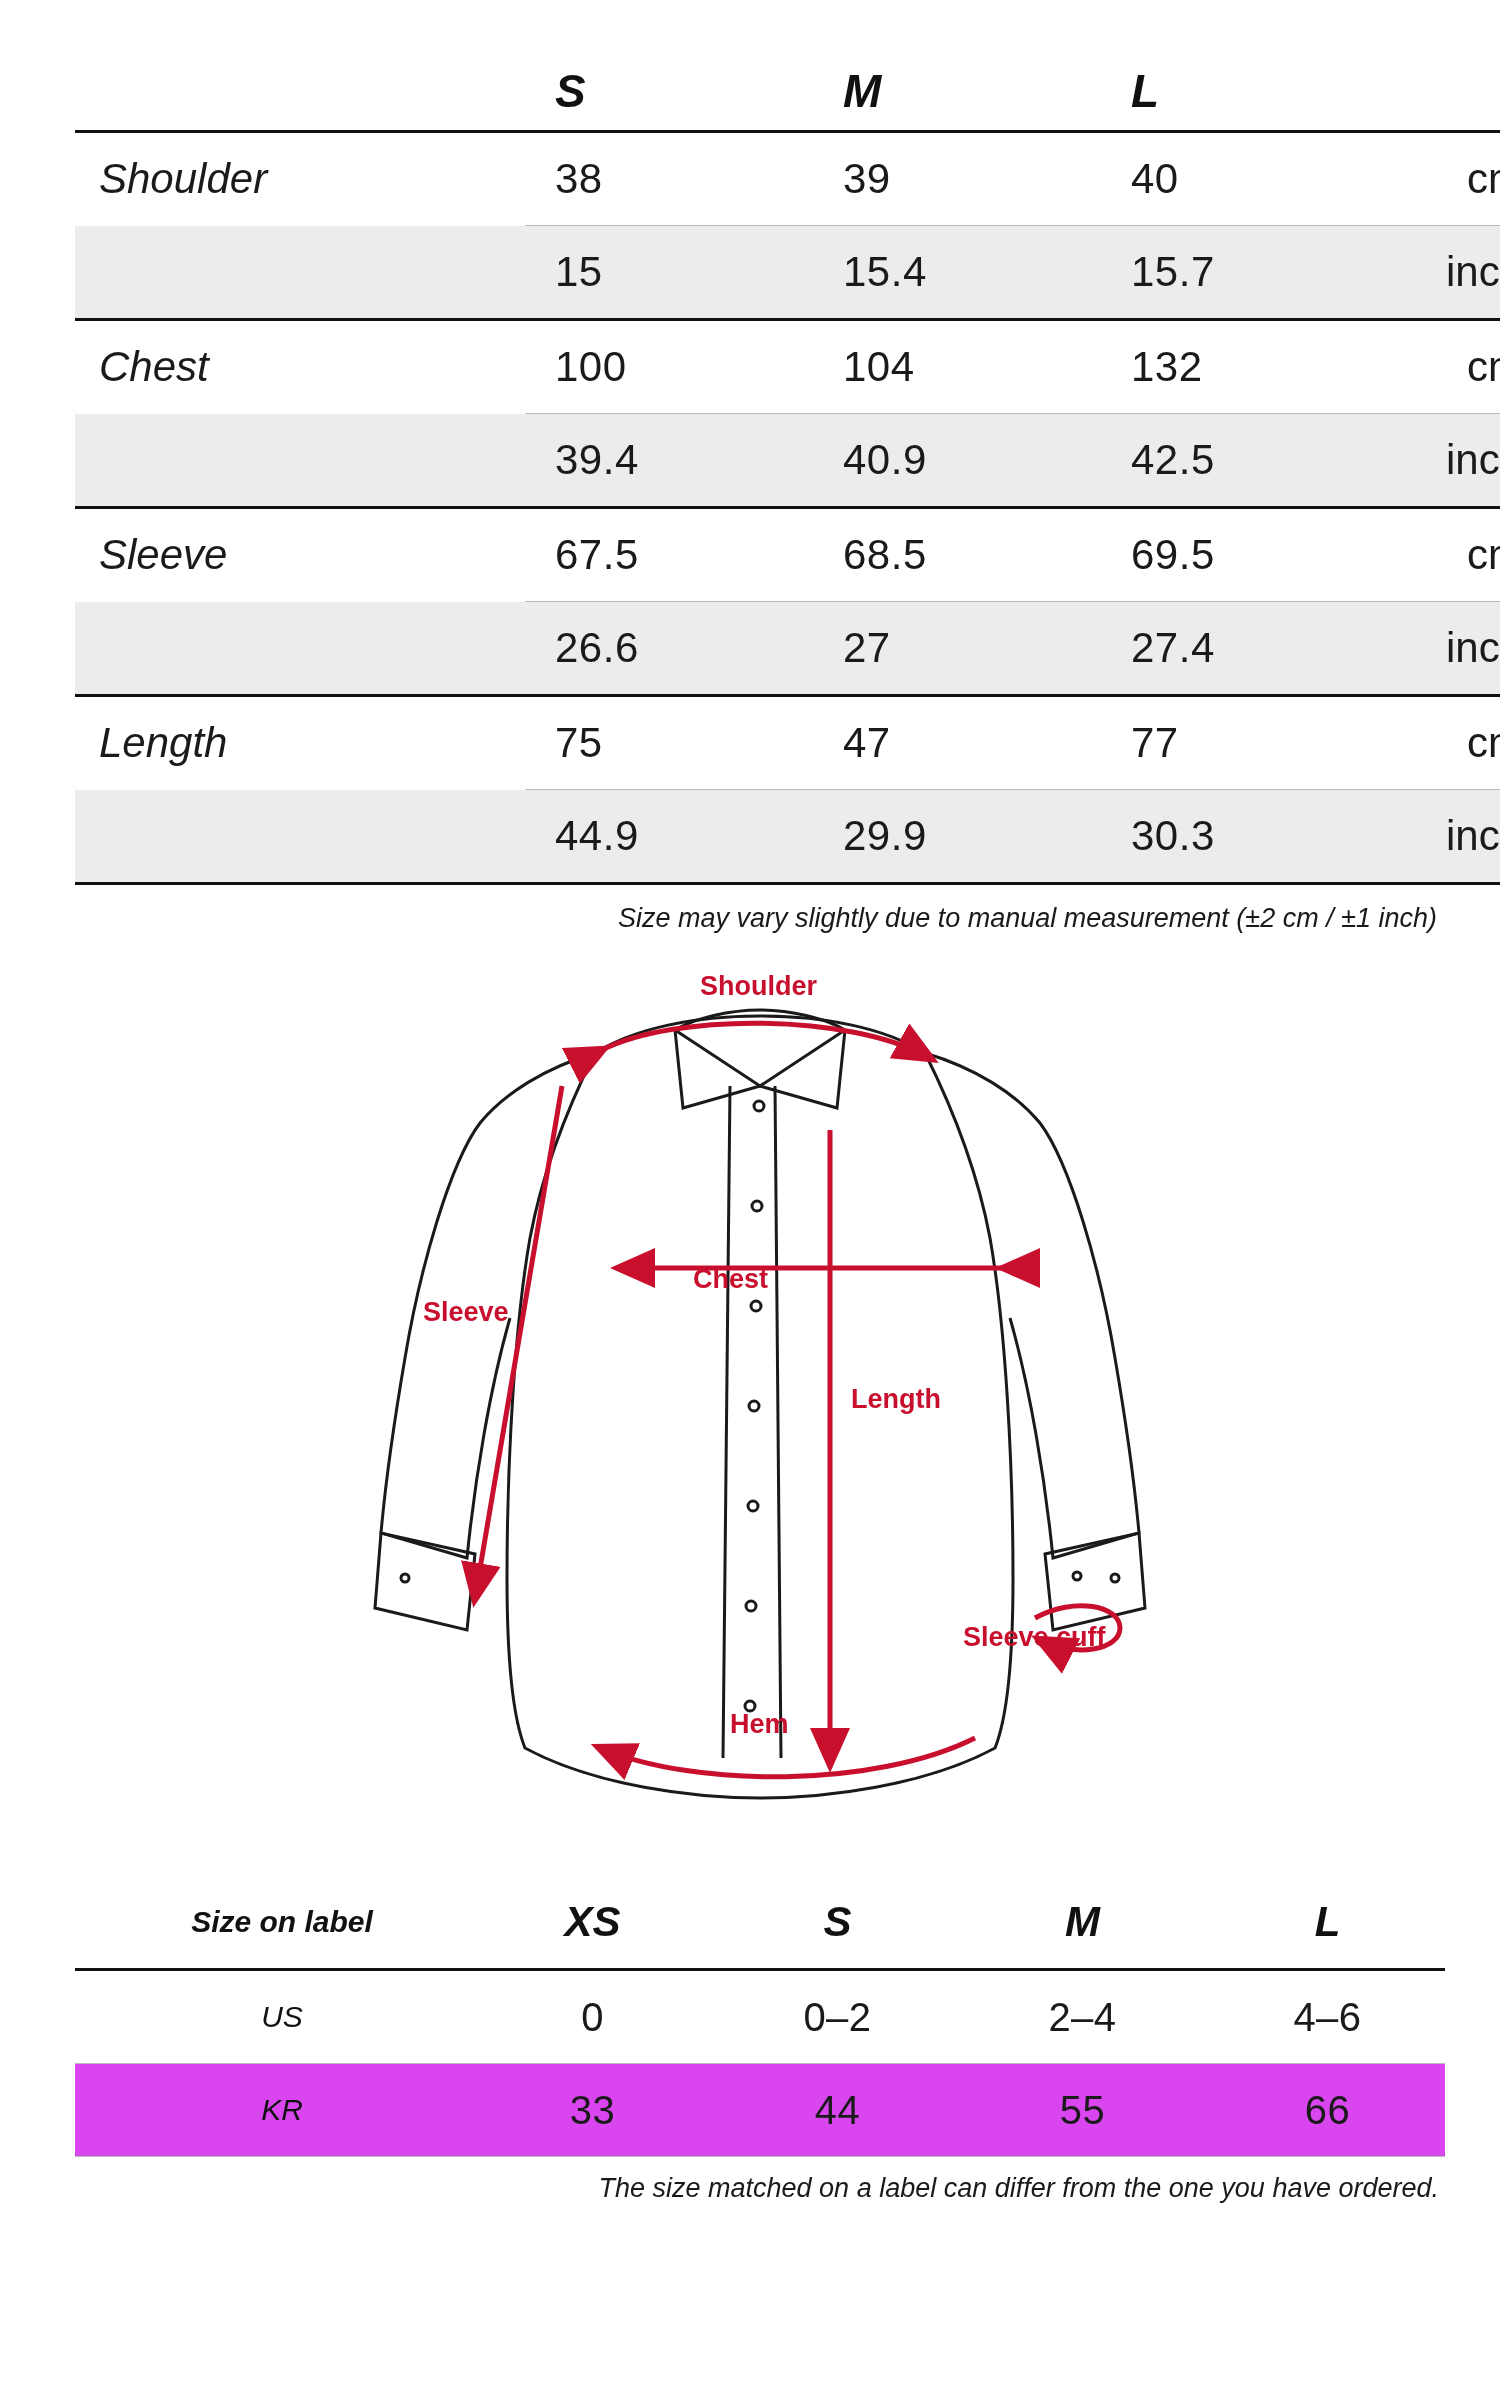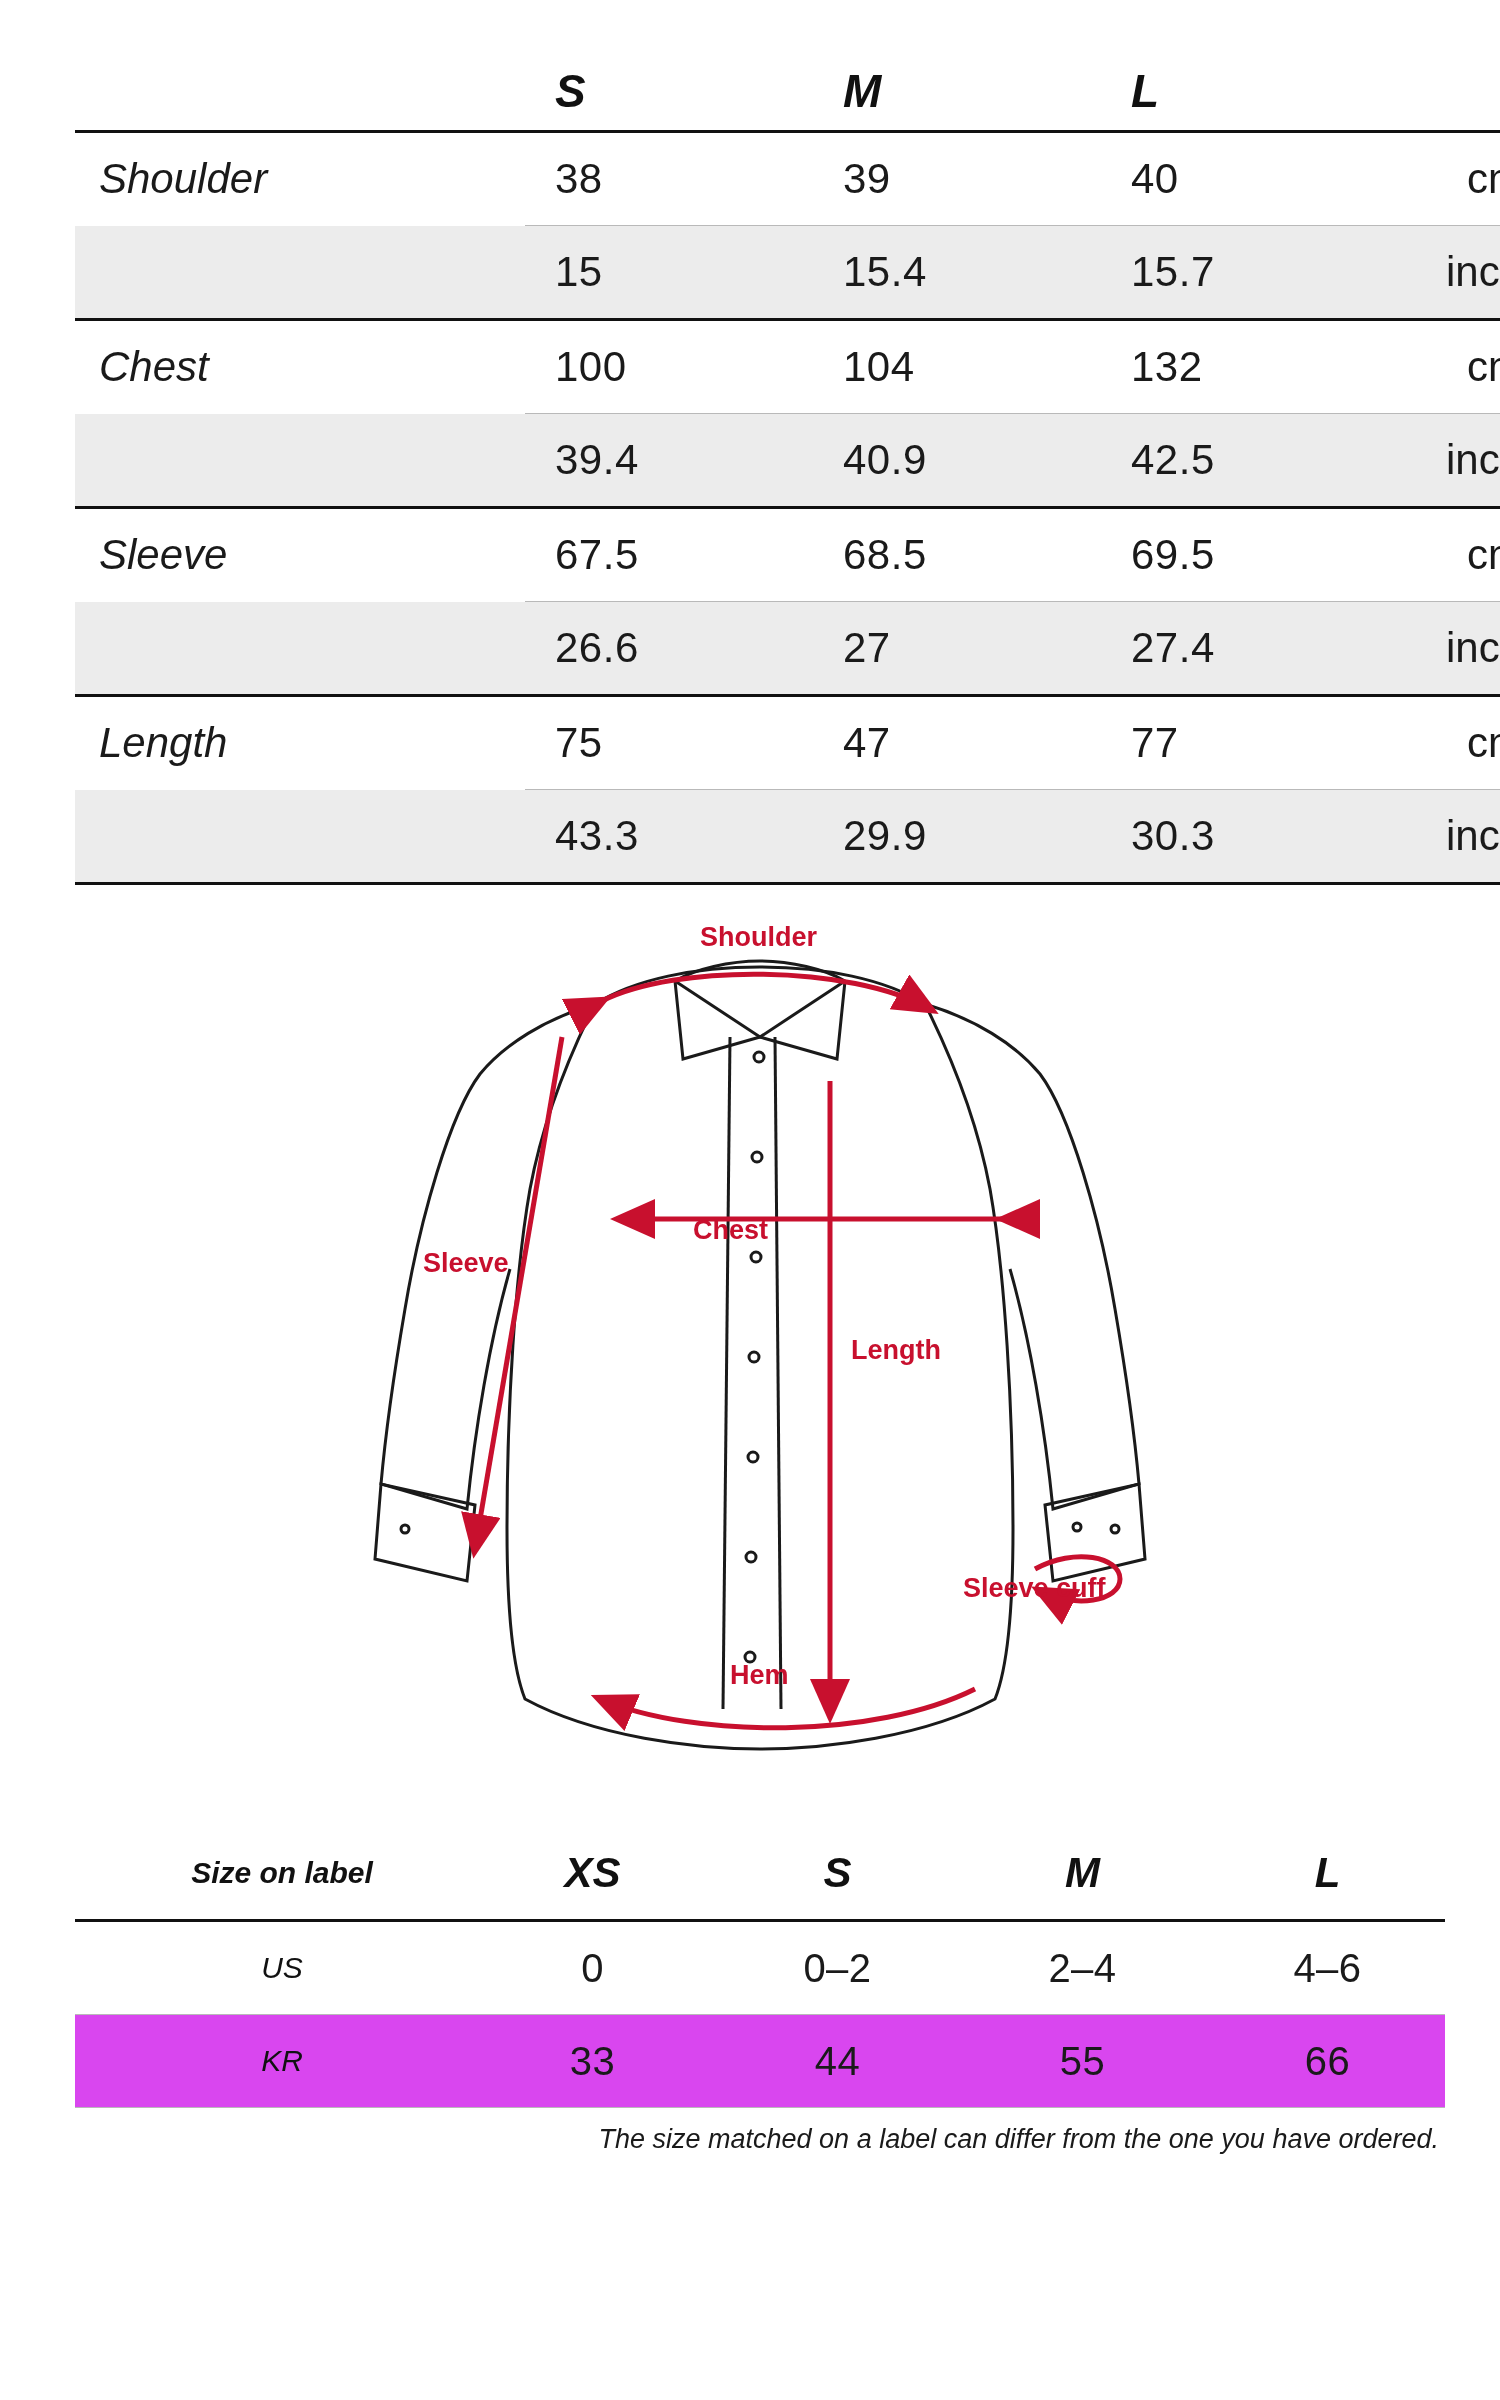--- a/index.html
+++ b/index.html
@@ -230,28 +230,29 @@
 
       <tr class="row-cm grp-top">
         <td class="cell-name">Length</td>
         <td class="cell-val sep">75</td>
         <td class="cell-val sep">47</td>
         <td class="cell-val sep">77</td>
         <td class="cell-unit sep">cm</td>
       </tr>
       <tr class="row-in tbl-bottom">
         <td class="cell-name"></td>
-        <td class="cell-val">43.3</td>
+        <td class="cell-val">44.9</td>
         <td class="cell-val">29.9</td>
         <td class="cell-val">30.3</td>
         <td class="cell-unit">inch</td>
       </tr>
     </tbody>
   </table>
 
+  <div class="note-measure">Size may vary slightly due to manual measurement (±2 cm / ±1 inch)</div>
 
   <div class="diagram-wrap">
     <svg viewBox="0 0 1370 900" xmlns="http://www.w3.org/2000/svg">
       <defs>
         <marker id="arrowRed" markerWidth="10" markerHeight="10" refX="7" refY="4" orient="auto">
           <path d="M0,0 L9,4 L0,8 z" fill="#c8102e"></path>
         </marker>
       </defs>
 
       <g fill="none" stroke="#1a1a1a" stroke-width="3">

